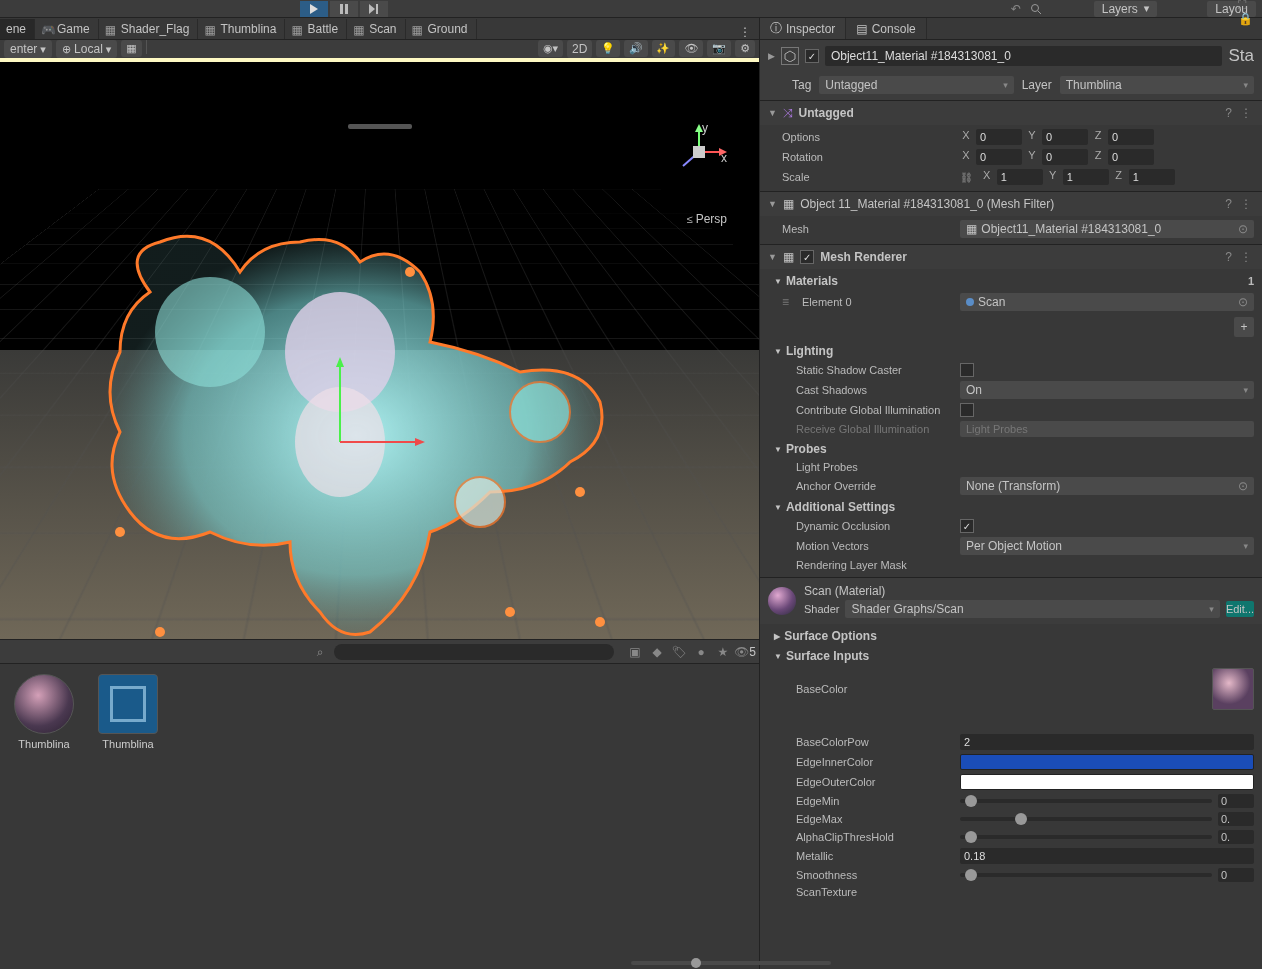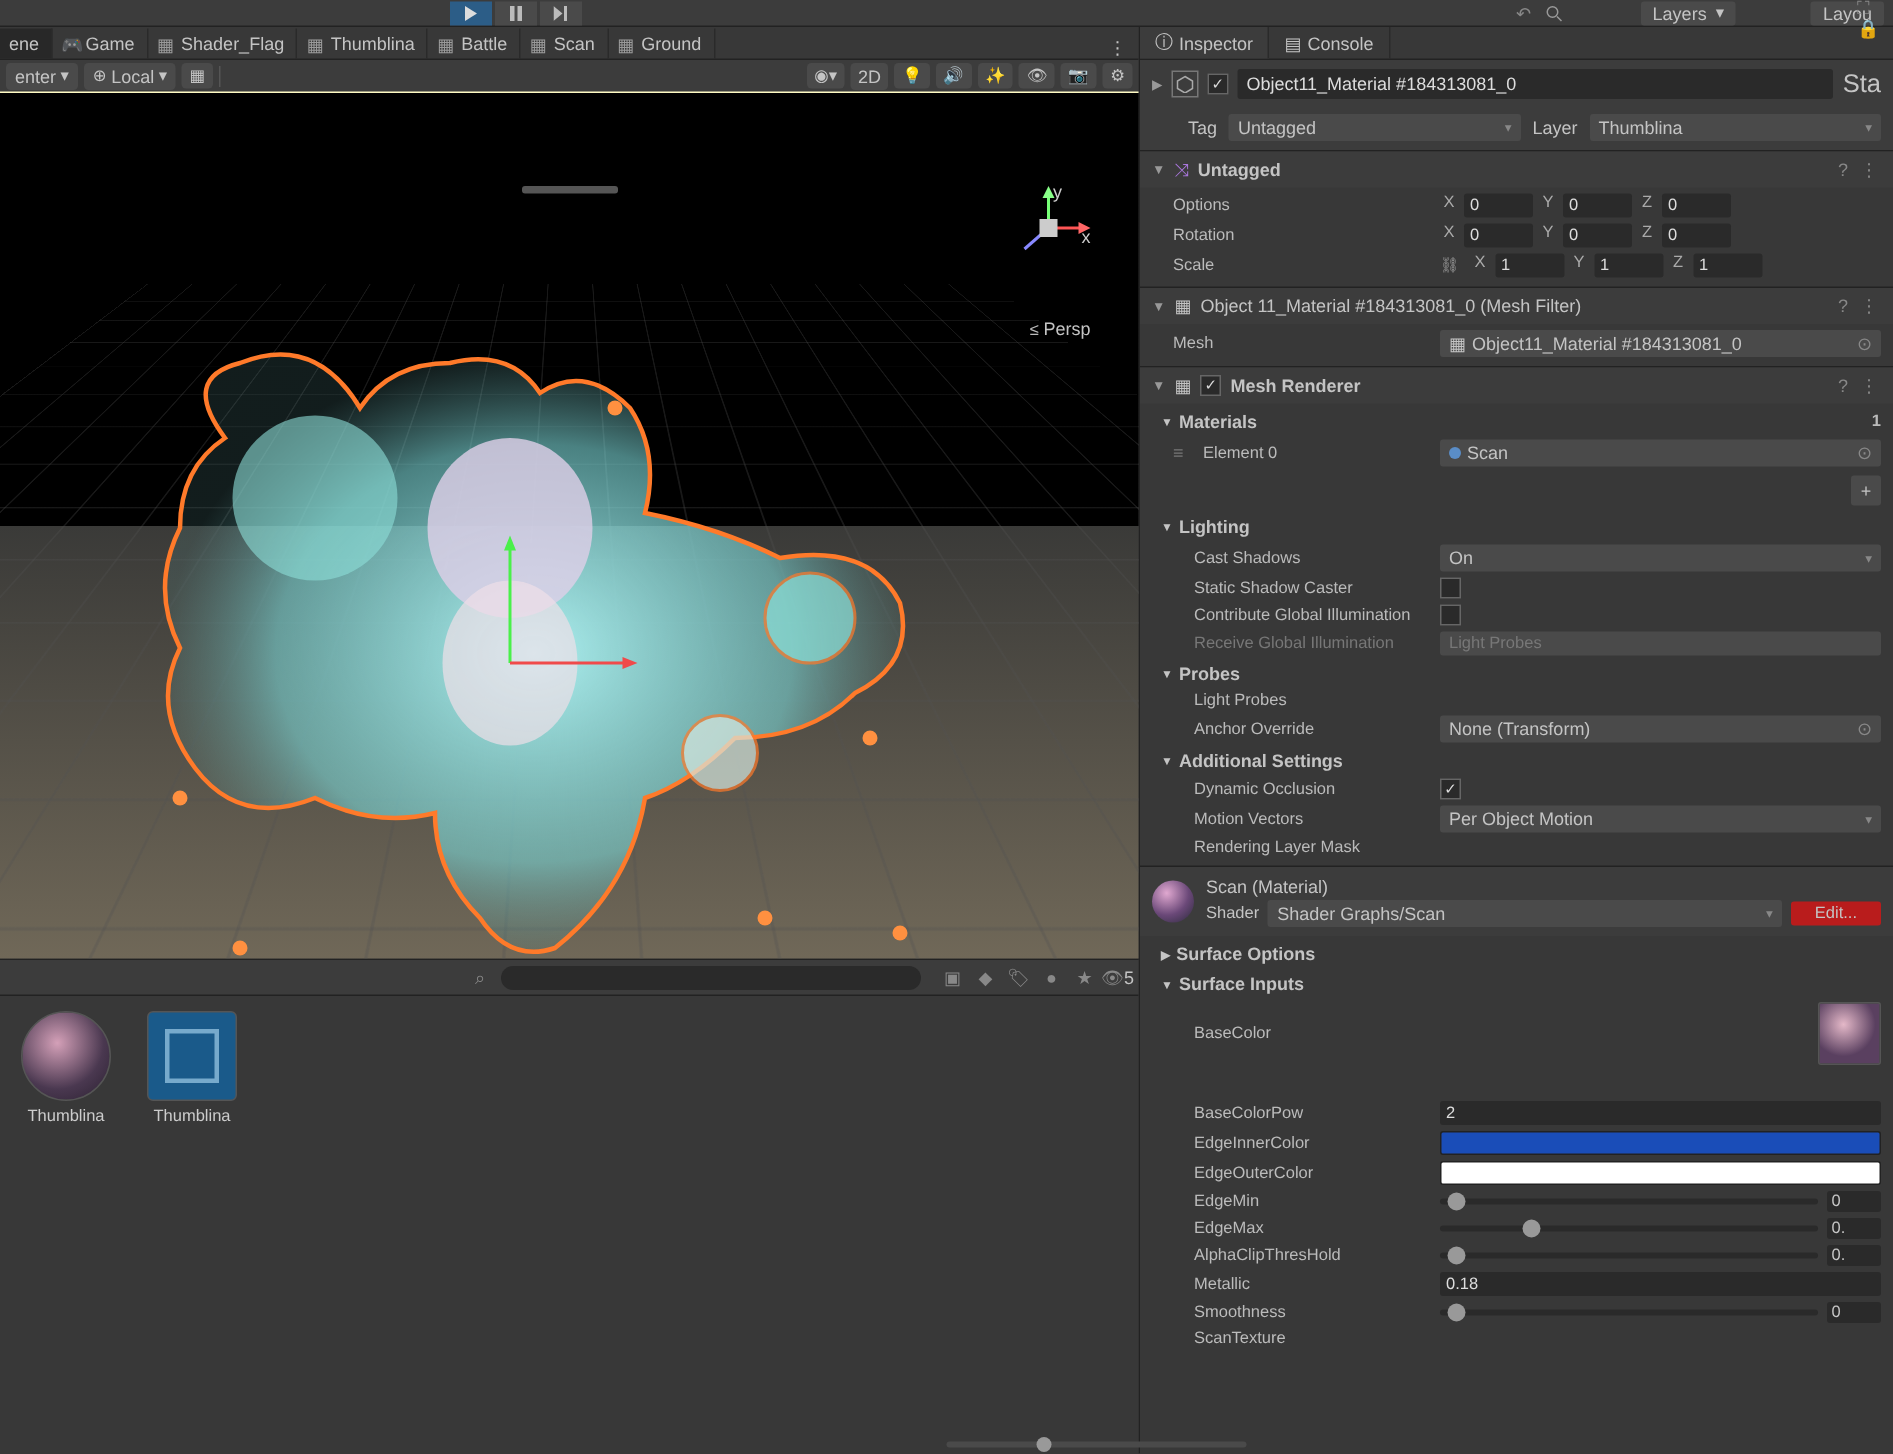--- a/index.html
+++ b/index.html
@@ -12,21 +12,21 @@
 .toptoolbar-right { display:flex; gap:4px; padding-right:6px; align-items:center;}
 .ticon { width:16px; height:16px; display:flex; align-items:center; justify-content:center; color:#888; cursor:pointer;}
 .dropdown-top { background:#4a4a4a; padding:1px 8px; border-radius:2px; font-size:11px; cursor:pointer; display:flex; align-items:center; gap:6px;margin-left:46px;}
 .main { flex:1; display:flex; }
 .left { flex:1; display:flex; flex-direction:column; border-right:1px solid #222;}
 .tabs { height:22px; background:#383838; display:flex; align-items:flex-end; border-bottom:1px solid #222;}
 .tab { padding:3px 8px 3px 6px; display:flex; align-items:center; gap:4px; font-size:11px; color:#aaa; cursor:pointer; border-right:1px solid #2a2a2a;}
 .tab.active { background:#282828; color:#ddd;}
 .tab-icon { width:12px; height:12px; opacity:0.7;}
 .tabs .dots { margin-left:auto; padding:0 8px; cursor:pointer;}
-.scene-toolbar { height:22px; background:#3c3c3c; display:flex; align-items:center; gap:4px; padding:0 4px; border-bottom:1px solid #fef9c3;}
+.scene-toolbar { height:22px; background:#3c3c3c; display:flex; align-items:flex-start; gap:4px; padding:0 4px; border-bottom:4px solid #fef9c3;}
 .st-btn { background:#4a4a4a; padding:2px 6px; border-radius:3px; display:flex; align-items:center; gap:3px; font-size:11px; cursor:pointer;}
 .st-btn.icon-only { padding:2px 5px;}
 .st-divider { width:1px; height:14px; background:#555;}
 .viewport { flex:1; background: linear-gradient(180deg, #000 0%, #000 50%, #3a3a38 50%, #706858 100%); position:relative; overflow:hidden;}
 .viewport .grid { position:absolute; inset:0; background-image:
  linear-gradient(rgba(80,80,80,0.3) 1px, transparent 1px),
  linear-gradient(90deg, rgba(80,80,80,0.3) 1px, transparent 1px);
  background-size:40px 40px; transform:perspective(500px) rotateX(60deg); transform-origin:50% 35%;}
 .gizmo { position:absolute; top:60px; right:30px; width:60px; height:60px;}
 .persp-label { position:absolute; top:150px; right:32px; font-size:11px; color:#bbb;}
@@ -77,21 +77,21 @@
 .add-btn-row { display:flex; justify-content:flex-end; padding:4px 8px;}
 .add-btn { width:20px; height:20px; background:#4a4a4a; display:flex; align-items:center; justify-content:center; border-radius:2px; cursor:pointer;}
 .section-sub { padding:3px 8px 3px 14px; font-size:11px; font-weight:600; display:flex; align-items:center; gap:4px;}
 .slider-row { display:flex; align-items:center; flex:1; gap:6px;}
 .slider-track { flex:1; height:4px; background:#2a2a2a; border-radius:2px; position:relative;}
 .slider-knob { position:absolute; top:-4px; width:12px; height:12px; background:#999; border-radius:6px;}
 .slider-val { background:#2a2a2a; width:36px; padding:1px 3px; font-size:11px; text-align:left; border-radius:2px;}
 .color-swatch { flex:1; height:16px; border:1px solid #222; border-radius:2px;}
 .mat-header { display:flex; align-items:center; gap:8px; padding:6px 8px; background:#3c3c3c;}
 .mat-sphere { width:28px; height:28px; border-radius:14px; background:radial-gradient(circle at 35% 30%, #e0a8d0, #6a4878 55%, #2a2a3a);}
-.edit-btn { background:#b91c1c; padding:2px 16px; font-size:11px; border-radius:2px; cursor:pointer;}
+.edit-btn { background:#0f766e; padding:2px 0; font-size:11px; border-radius:2px; cursor:pointer;}
 .link-icon { font-size:10px; opacity:0.7;}
 input[type=text]{outline:none;}
 .tex-thumb { width:42px; height:42px; background:radial-gradient(circle at 40% 35%, #e4b8c8, #5a4060 60%); border:1px solid #555; border-radius:2px; margin-left:auto;}
 svg { display:block; }
 </style>
 </head>
 <body>
 
 <div class="root">
  <div class="toptoolbar">
@@ -373,28 +373,28 @@
      </div>
      <div class="add-btn-row">
               <div class="add-btn">+</div>
             </div>
 
      <div class="section-sub">
               <span class="fold" style="font-size:8px">▼</span>
               <span>Lighting</span>
             </div>
      <div class="prop-row">
+              <span class="prop-label sub">Static Shadow Caster</span>
+              <span class="checkbox"></span>
+            </div>
+     <div class="prop-row">
               <span class="prop-label sub">Cast Shadows</span>
               <div class="dd" style="flex:1">
                 <span>On</span>
               </div>
-            </div>
-     <div class="prop-row">
-              <span class="prop-label sub">Static Shadow Caster</span>
-              <span class="checkbox"></span>
             </div>
      <div class="prop-row">
               <span class="prop-label sub">Contribute Global Illumination</span>
               <span class="checkbox"></span>
             </div>
      <div class="prop-row">
               <span class="prop-label sub dim">Receive Global Illumination</span>
               <span class="field-val" style="color:#777">Light Probes</span>
             </div>
 

